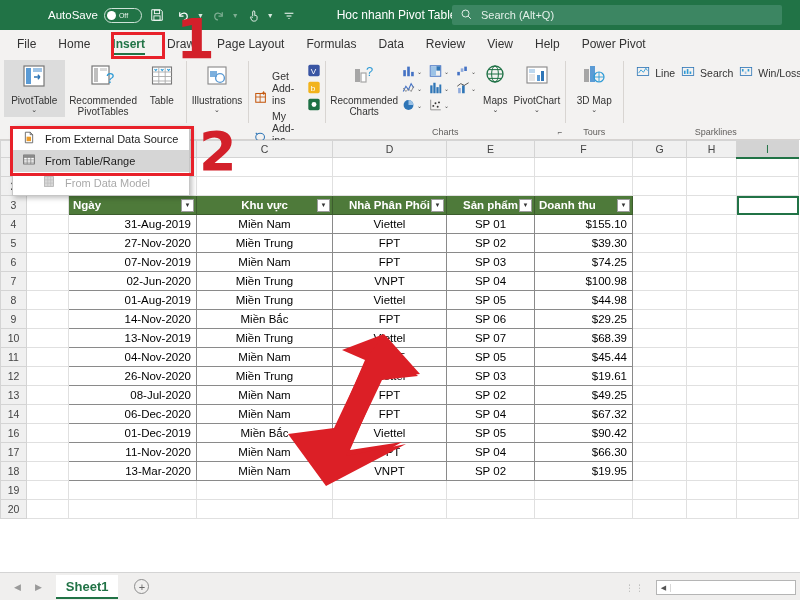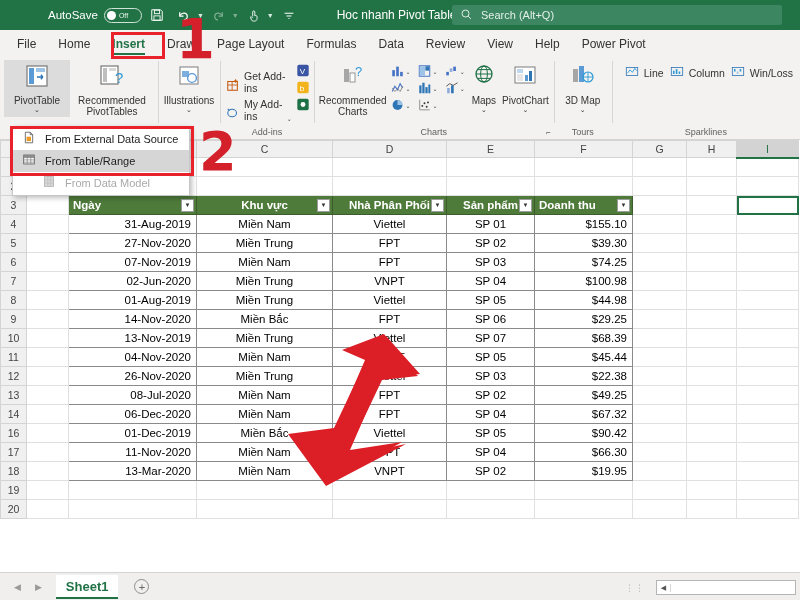--- a/index.html
+++ b/index.html
@@ -249,20 +249,30 @@
           <span class="ico">
             <svg width="26" height="26" viewBox="0 0 26 26">
                 <rect x="2" y="3" width="17" height="18" fill="#fff" stroke="#777" stroke-width="1.2"></rect>
                 <rect x="4" y="5" width="4" height="14" fill="#bfbfbf"></rect>
                 <rect x="10" y="5" width="7" height="3" fill="#d9d9d9"></rect>
                 <text x="16" y="20" font-size="15" fill="#2e9bd6" font-family="Liberation Sans, sans-serif">?</text>
               </svg>
           </span>
           <span>Recommended PivotTables</span>
         </div>
+        <div class="bigbtn" style="width:44px">
+          <span class="ico">
+            <svg width="26" height="26" viewBox="0 0 26 26">
+                <rect x="3.5" y="4" width="19" height="17" fill="#fff" stroke="#777" stroke-width="1.1"></rect>
+                <path d="M3.5 9h19M3.5 13.5h19M3.5 18h19M9.8 4v17M16.2 4v17" stroke="#aaa" stroke-width=".9"></path>
+                <path d="M5.5 6l1.3 1.6L8.1 6M11.9 6l1.3 1.6L14.5 6M18.3 6l1.3 1.6L20.9 6" stroke="#2e9bd6" stroke-width="1.1" fill="none"></path>
+              </svg>
+          </span>
+          <span>Table</span>
+        </div>
       </div>
       <div class="rgroup-label">Tables</div>
     </div>
 
     <div class="rgroup" style="width:62px">
       <div class="rgroup-items">
         <div class="bigbtn" style="width:58px">
           <span class="ico">
             <svg width="26" height="26" viewBox="0 0 26 26">
                 <rect x="4" y="4" width="18" height="17" fill="#fff" stroke="#888" stroke-width="1.1"></rect>
@@ -460,21 +470,21 @@
               </svg></span>
           <span>Line</span>
         </div>
         <div class="spark">
           <span><svg width="14" height="13" viewBox="0 0 16 16">
                 <rect x="1" y="3" width="14" height="10" fill="none" stroke="#2e75b6" stroke-width="1"></rect>
                 <rect x="3" y="7" width="2" height="4" fill="#2e9bd6"></rect>
                 <rect x="6.5" y="5" width="2" height="6" fill="#2e9bd6"></rect>
                 <rect x="10" y="8" width="2" height="3" fill="#2e9bd6"></rect>
               </svg></span>
-          <span>Column</span>
+          <span>Search</span>
         </div>
         <div class="spark">
           <span><svg width="14" height="13" viewBox="0 0 16 16">
                 <rect x="1" y="3" width="14" height="10" fill="none" stroke="#2e75b6" stroke-width="1"></rect>
                 <rect x="3" y="5" width="2" height="3" fill="#2e9bd6"></rect>
                 <rect x="6.5" y="8" width="2" height="3" fill="#9dc3e6"></rect>
                 <rect x="10" y="5" width="2" height="3" fill="#2e9bd6"></rect>
               </svg></span>
           <span>Win/Loss</span>
         </div>
@@ -647,21 +657,21 @@
             <td class="cell"></td>
             <td class="cell"></td>
           </tr>
           <tr>
             <td class="rowhead">12</td>
             <td class="cell"></td>
             <td class="tdata ta-r">26-Nov-2020</td>
             <td class="tdata ta-c">Miền Trung</td>
             <td class="tdata ta-c">Viettel</td>
             <td class="tdata ta-c">SP 03</td>
-            <td class="tdata ta-r">$22.38</td>
+            <td class="tdata ta-r">$19.61</td>
             <td class="cell"></td>
             <td class="cell"></td>
             <td class="cell"></td>
           </tr>
           <tr>
             <td class="rowhead">13</td>
             <td class="cell"></td>
             <td class="tdata ta-r">08-Jul-2020</td>
             <td class="tdata ta-c">Miền Nam</td>
             <td class="tdata ta-c">FPT</td>

